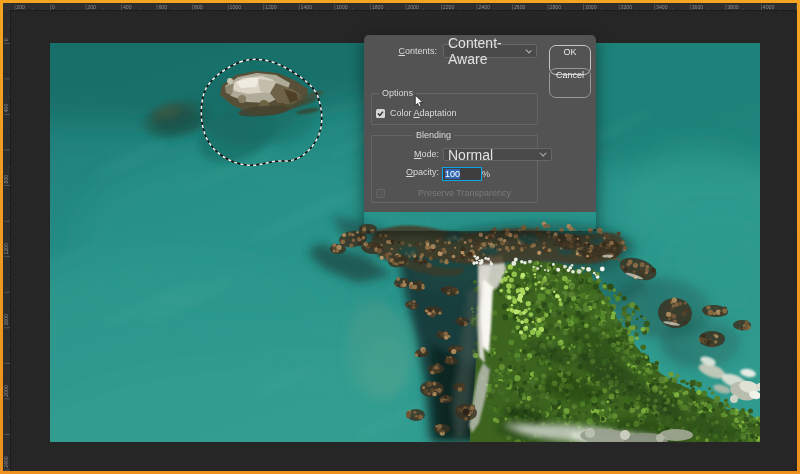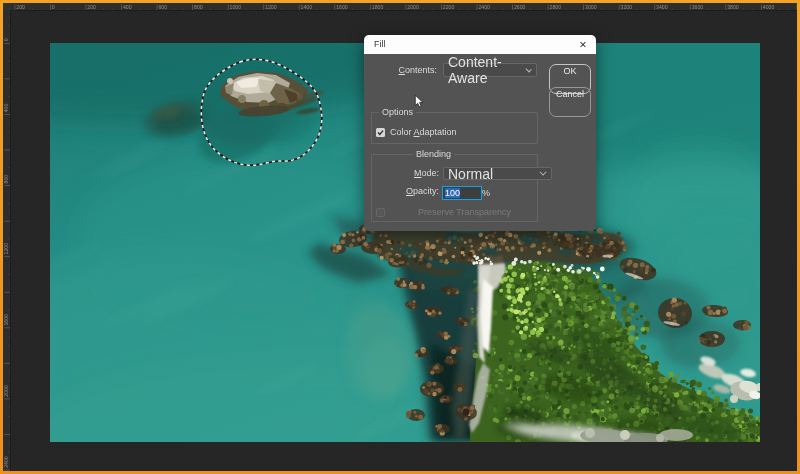--- a/index.html
+++ b/index.html
@@ -2879,24 +2879,20 @@
         <ellipse cx="596.0" cy="397.0" rx="22.0" ry="7.0" fill="#878e7d" opacity="0.95"></ellipse>
         <ellipse cx="626.0" cy="392.0" rx="17.0" ry="6.0" fill="#a4aa97" opacity="0.9"></ellipse>
         <circle cx="540.0" cy="390.0" r="5.0" fill="#b8bfae"></circle>
         <circle cx="575.0" cy="392.0" r="5.0" fill="#c8cdbd"></circle>
         <circle cx="610.0" cy="395.0" r="4.0" fill="#b0b6a4"></circle>
         <path d="M190 19 C205 13 224 18 236 25 C252 34 264 43 268 54 C272 66 274 80 268 94 C260 110 247 119 233 118 C220 117 210 124 196 122 C180 120 164 110 157 96 C150 82 150 64 154 50 C159 36 175 25 190 19 Z" fill="none" stroke="#141414" stroke-width="1.5"></path>
         <path d="M190 19 C205 13 224 18 236 25 C252 34 264 43 268 54 C272 66 274 80 268 94 C260 110 247 119 233 118 C220 117 210 124 196 122 C180 120 164 110 157 96 C150 82 150 64 154 50 C159 36 175 25 190 19 Z" fill="none" stroke="#f2f2f2" stroke-width="1.5" stroke-dasharray="3.2 3.2"></path>
       </svg>
 
 <div id="dialog">
-  <div id="dtitle">
-          <span id="dtitletext">Fill</span>
-          <span id="dclose">✕</span>
-        </div>
   <div id="dbody">
     <div class="lbl" style="right:159px;top:11px;"><u>C</u>ontents:</div>
     <div class="dd" style="left:79px;top:9px;width:94px;height:14px;">
       <span>Content-Aware</span>
             <span class="chev"></span>
     </div>
     <div class="pbtn" style="left:185px;top:10px;border-color:#c4c4c4;">OK</div>
     <div class="pbtn" style="left:185px;top:33px;">Cancel</div>
 
     <div class="grp" style="left:7px;top:58px;width:167px;height:32px;"></div>

